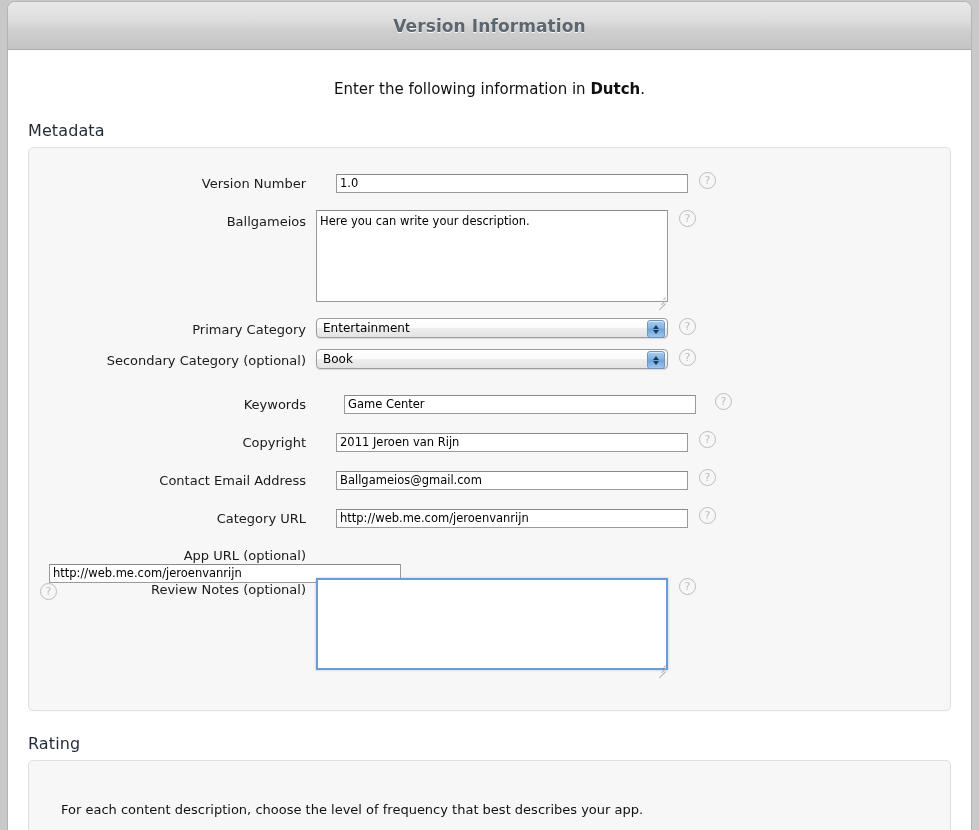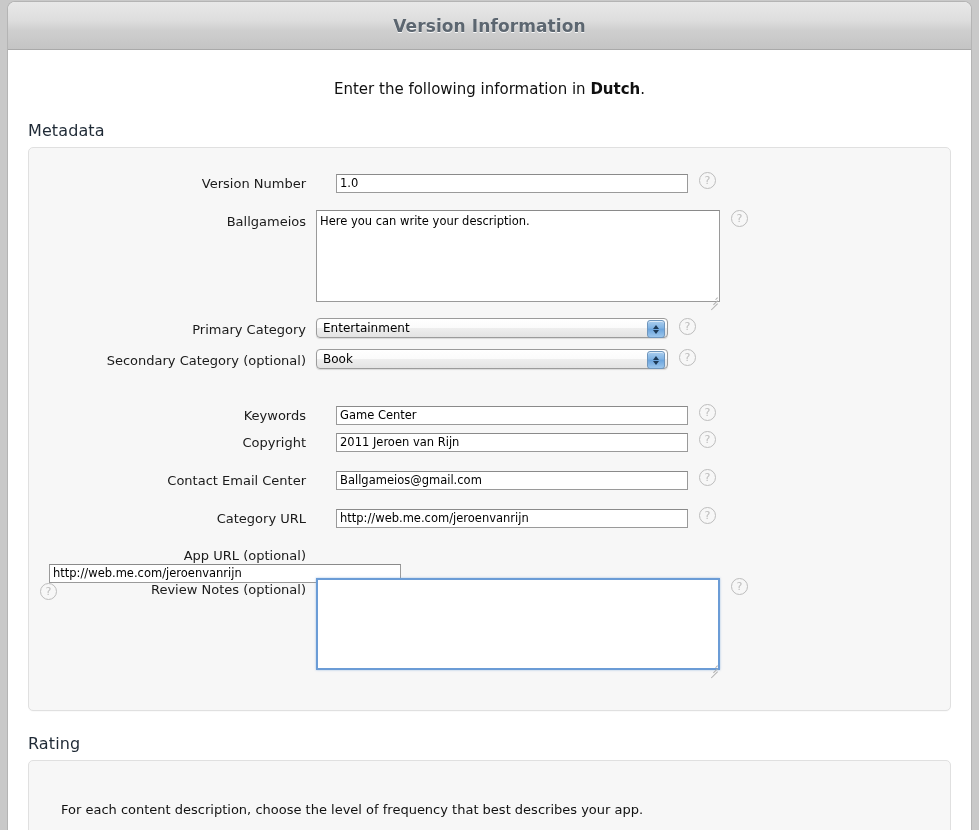--- a/index.html
+++ b/index.html
@@ -114,21 +114,21 @@
     font-family: "DejaVu Sans", "Liberation Sans", sans-serif;
     font-size: 11.5px;
     color: #000;
     padding: 0 3px;
     border-radius: 0;
     outline: none;
     margin-left: 20px;
   }
 
   .tarea {
-    width: 404px;
+    width: 352px;
     box-sizing: border-box;
     border: 1px solid #9a9a9a;
     border-top-color: #8a8a8a;
     background: #ffffff;
     font-family: "DejaVu Sans", "Liberation Sans", sans-serif;
     font-size: 11.5px;
     color: #000;
     padding: 3px 3px;
     resize: none;
     outline: none;
@@ -274,32 +274,32 @@
             <div class="aqua-select">
               <span class="val">Book</span>
               <span class="stepper">
                 <span class="ar up"></span>
                 <span class="ar down"></span>
               </span>
             </div>
           </div>
           <div class="help">?</div>
         </div>
-        <div class="row" style="top: 256px;">
+        <div class="row" style="top: 245px; gap: 8px;">
           <div class="lbl" style="padding-top: 5px;">Keywords</div>
           <div class="ctl"><input type="text" class="tinput" value="Game Center" style=""></div>
           <div class="help">?</div>
         </div>
         <div class="row" style="top: 283px;">
           <div class="lbl" style="padding-top: 5px;">Copyright</div>
           <div class="ctl"><input type="text" class="tinput" value="2011 Jeroen van Rijn" style=""></div>
           <div class="help">?</div>
         </div>
         <div class="row" style="top: 321px;">
-          <div class="lbl" style="padding-top: 5px;">Contact Email Center</div>
+          <div class="lbl" style="padding-top: 5px;">Contact Email Address</div>
           <div class="ctl"><input type="text" class="tinput" value="Ballgameios@gmail.com" style=""></div>
           <div class="help">?</div>
         </div>
         <div class="row" style="top: 359px;">
           <div class="lbl" style="padding-top: 5px;">Category URL</div>
           <div class="ctl"><input type="text" class="tinput" value="http://web.me.com/jeroenvanrijn" style=""></div>
           <div class="help">?</div>
         </div>
         <div class="row" style="top: 396px; flex-direction: column;">
           <div class="lbl" style="padding-top: 5px;">App URL (optional)</div>

